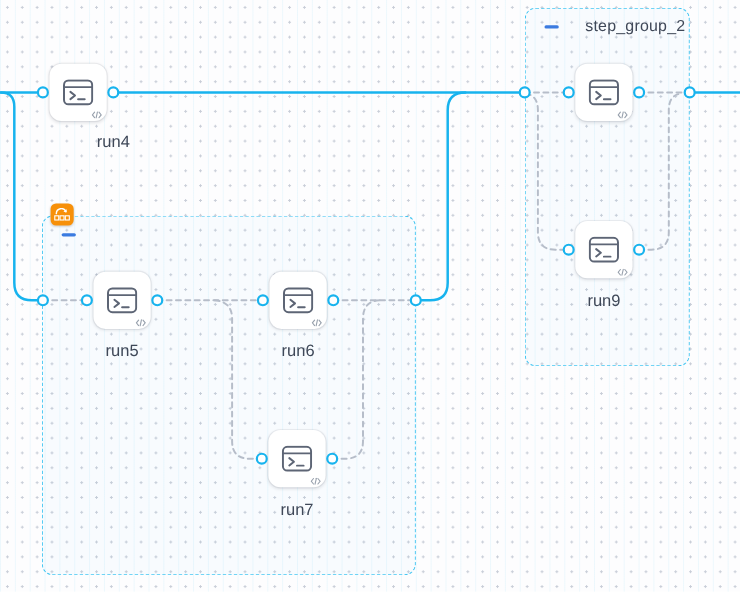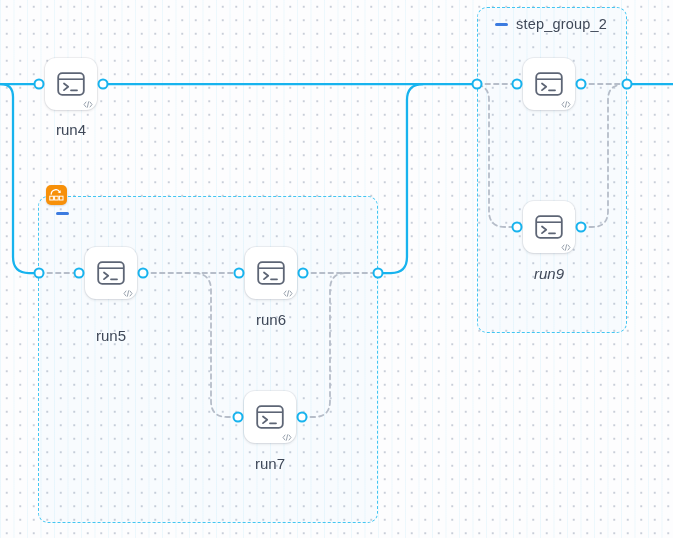--- a/index.html
+++ b/index.html
@@ -9,21 +9,21 @@
     background-color:#fdfdfe;
     background-image:
       linear-gradient(to right, rgba(23,179,238,0.07) 1px, transparent 1px),
       radial-gradient(circle, #c9ced8 0.9px, transparent 1.1px);
     background-size:13.5px 13.5px;
   }
   .group-box{
     position:absolute;border:1.5px dashed var(--group-border,#43c6f2);
     border-radius:10px;background:rgba(56,189,248,0.025);z-index:2;box-sizing:border-box;
   }
-  .group-header{position:absolute;display:flex;align-items:flex-start;gap:7px;z-index:3;}
+  .group-header{position:absolute;display:flex;align-items:flex-start;gap:23px;z-index:3;}
   .collapse-btn{width:16px;height:16px;display:flex;align-items:center;justify-content:center;cursor:pointer;}
   .collapse-btn .bar{width:13px;height:3px;border-radius:2px;background:var(--collapse-icon,#3b7be0);}
   .group-label{font-size:14.5px;color:var(--group-label,#3f4858);letter-spacing:.2px;}
   .group-badge{
     position:absolute;width:21px;height:20px;border-radius:5px;
     background:var(--badge-orange,#f79009);z-index:4;
     display:flex;align-items:center;justify-content:center;
     box-shadow:0 1px 2px rgba(0,0,0,.15);
   }
   .edges{position:absolute;left:0;top:0;z-index:5;pointer-events:none;}
@@ -195,19 +195,19 @@
   <div class="port" style="left:378px;top:273px;"></div>
   <div class="port" style="left:238px;top:417px;"></div>
   <div class="port" style="left:302px;top:417px;"></div>
   <div class="port" style="left:477px;top:84px;"></div>
   <div class="port" style="left:517px;top:84px;"></div>
   <div class="port" style="left:581px;top:84px;"></div>
   <div class="port" style="left:627px;top:84px;"></div>
   <div class="port" style="left:517px;top:227px;"></div>
   <div class="port" style="left:581px;top:227px;"></div>
 
-  <div class="node-label" style="left:11px;top:121px;">run4</div>
-  <div class="node-label" style="left:51px;top:311px;margin-top:16px;">run5</div>
+  <div class="node-label" style="left:11px;top:121px;padding-left:32px;">run4</div>
+  <div class="node-label" style="left:51px;top:311px;">run5</div>
   <div class="node-label" style="left:211px;top:311px;">run6</div>
   <div class="node-label" style="left:210px;top:455px;">run7</div>
-  <div class="node-label" style="left:489px;top:265px;font-style:italic;">run9</div>
+  <div class="node-label" style="left:489px;top:265px;">run9</div>
 
 </div>
 
 </body></html>

